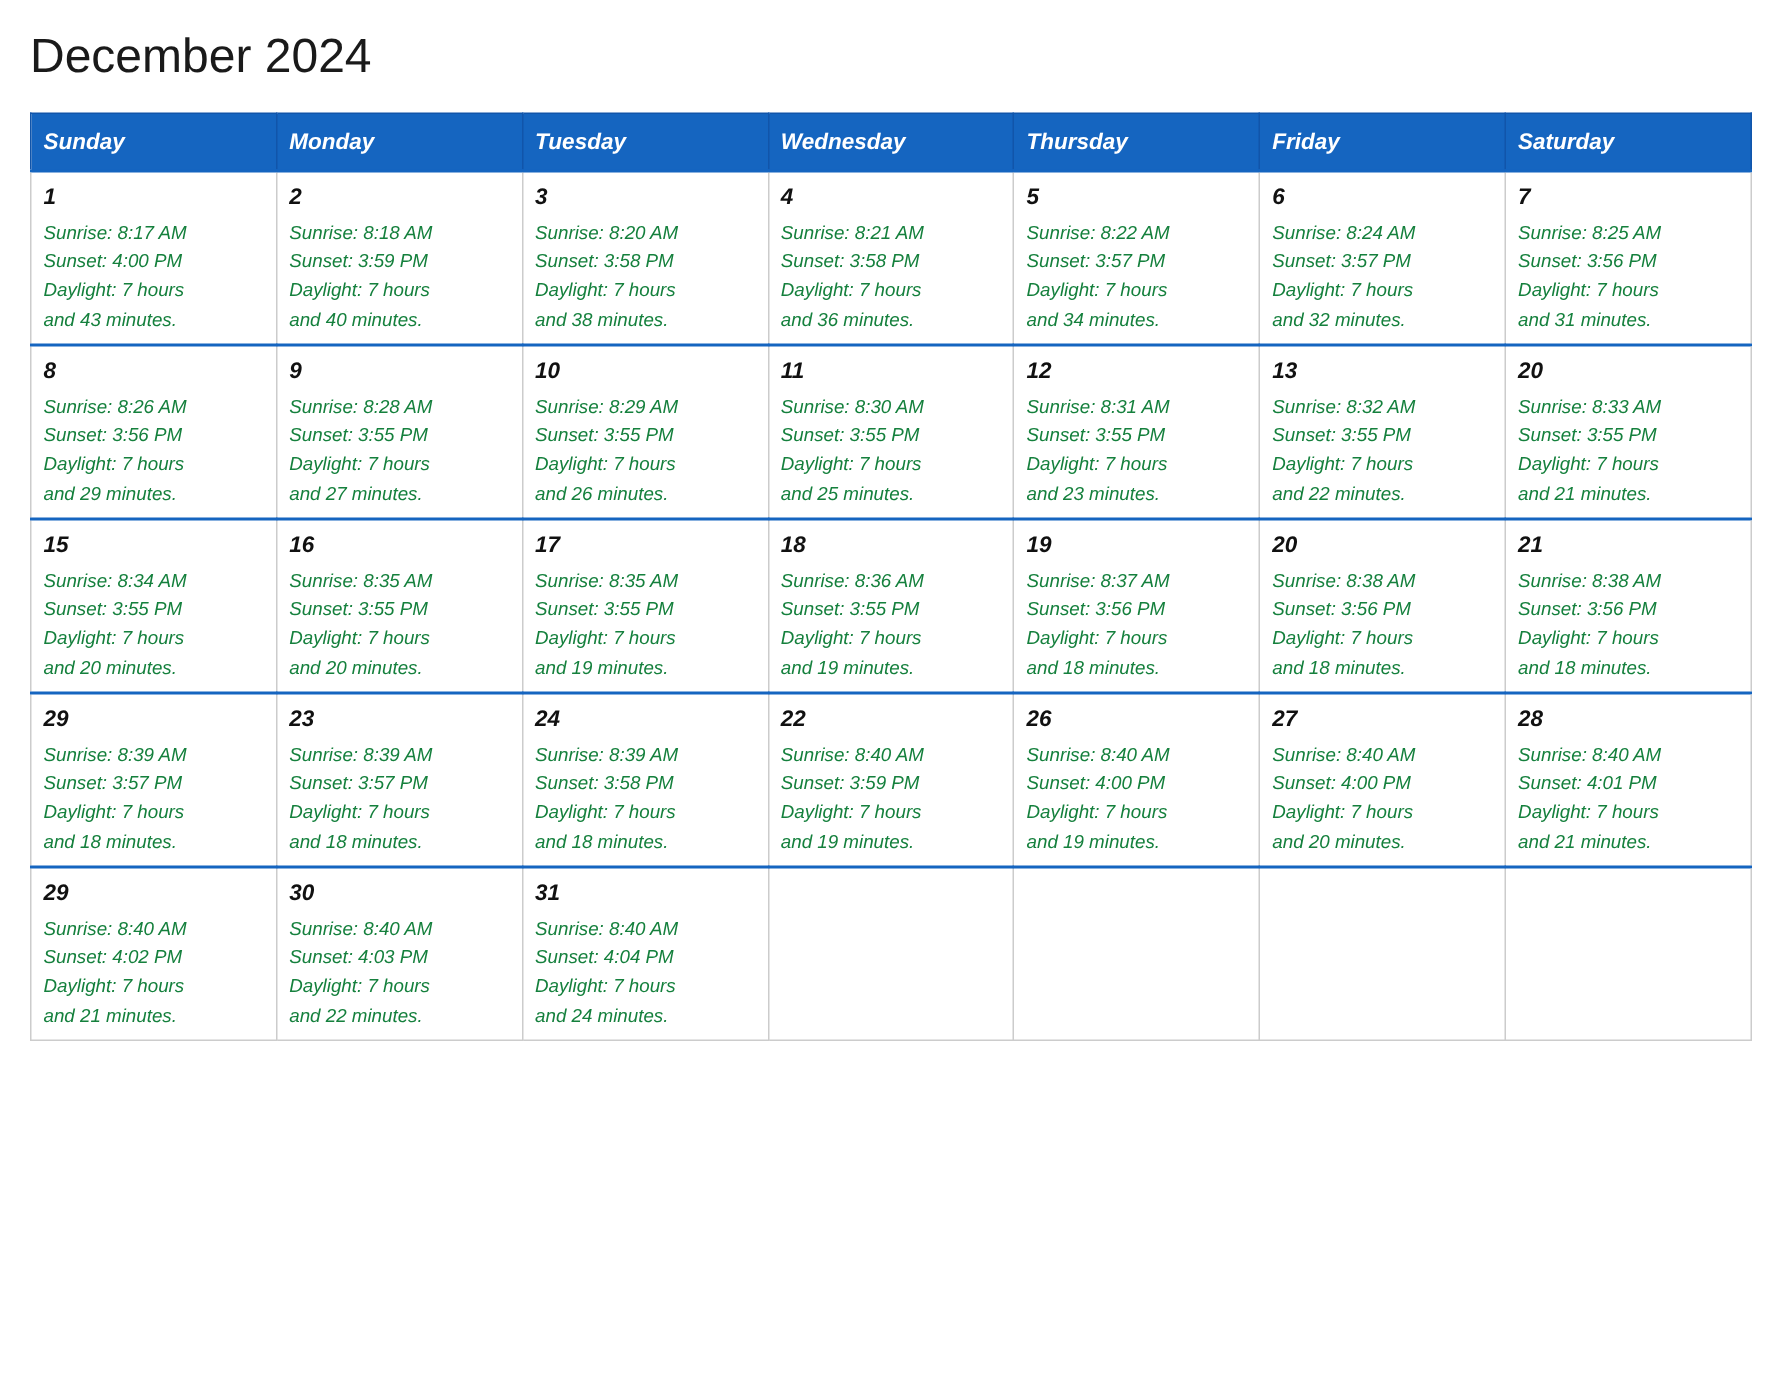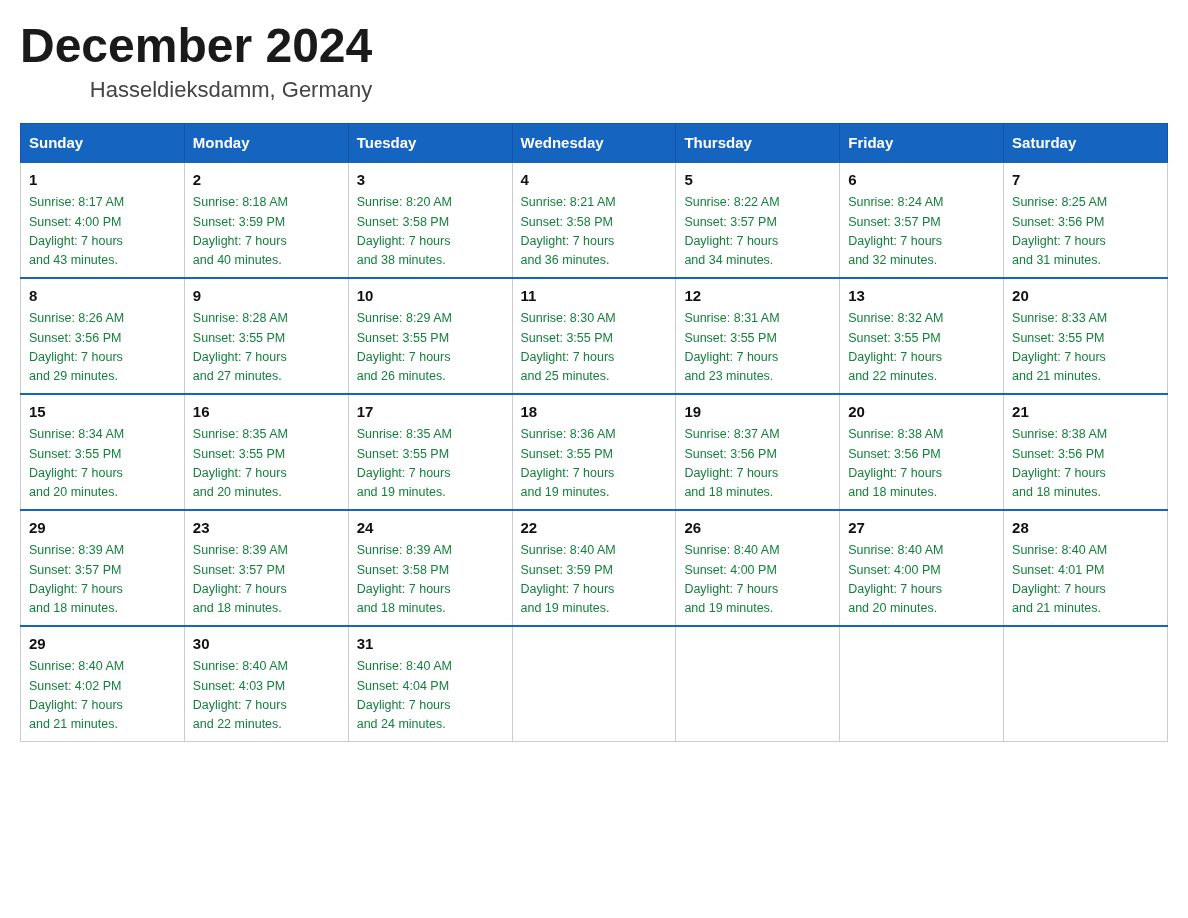--- a/index.html
+++ b/index.html
@@ -13,22 +13,22 @@
     .header {
       display: flex;
       justify-content: space-between;
       align-items: flex-start;
       margin-bottom: 20px;
     }
     .title-section {
       text-align: right;
     }
     .month-title {
-      font-size: 48px;
-      font-weight: bold;
+      font-size: 32px;
+      font-weight: normal;
       color: #1a1a1a;
       line-height: 1.1;
     }
     .location {
       font-size: 22px;
       color: #444;
       margin-top: 4px;
     }
     .calendar {
       width: 100%;
@@ -61,20 +61,21 @@
       margin-bottom: 2px;
       color: #111;
     }
     .day-info {
       font-size: 12.5px;
       color: #15803d;
       line-height: 1.55;
     }
     .calendar tr {
       border-bottom: 2px solid #1565c0;
+      font-style: italic;
     }
     .calendar tbody tr:last-child {
       border-bottom: none;
     }
     .empty-cell {
       background: #fff;
     }
     .logo-wrapper {
       display: flex;
       flex-direction: column;
@@ -105,21 +106,20 @@
       margin-top: -8px;
       padding-left: 4px;
     }
   </style>
 </head>
 <body>
 
 <div class="header">
   <div class="title-section">
     <div class="month-title">December 2024</div>
-    <div class="location">Hasseldieksdamm, Germany</div>
   </div>
 </div>
 
 <table class="calendar">
   <thead>
     <tr>
       <th>Sunday</th>
       <th>Monday</th>
       <th>Tuesday</th>
       <th>Wednesday</th>

